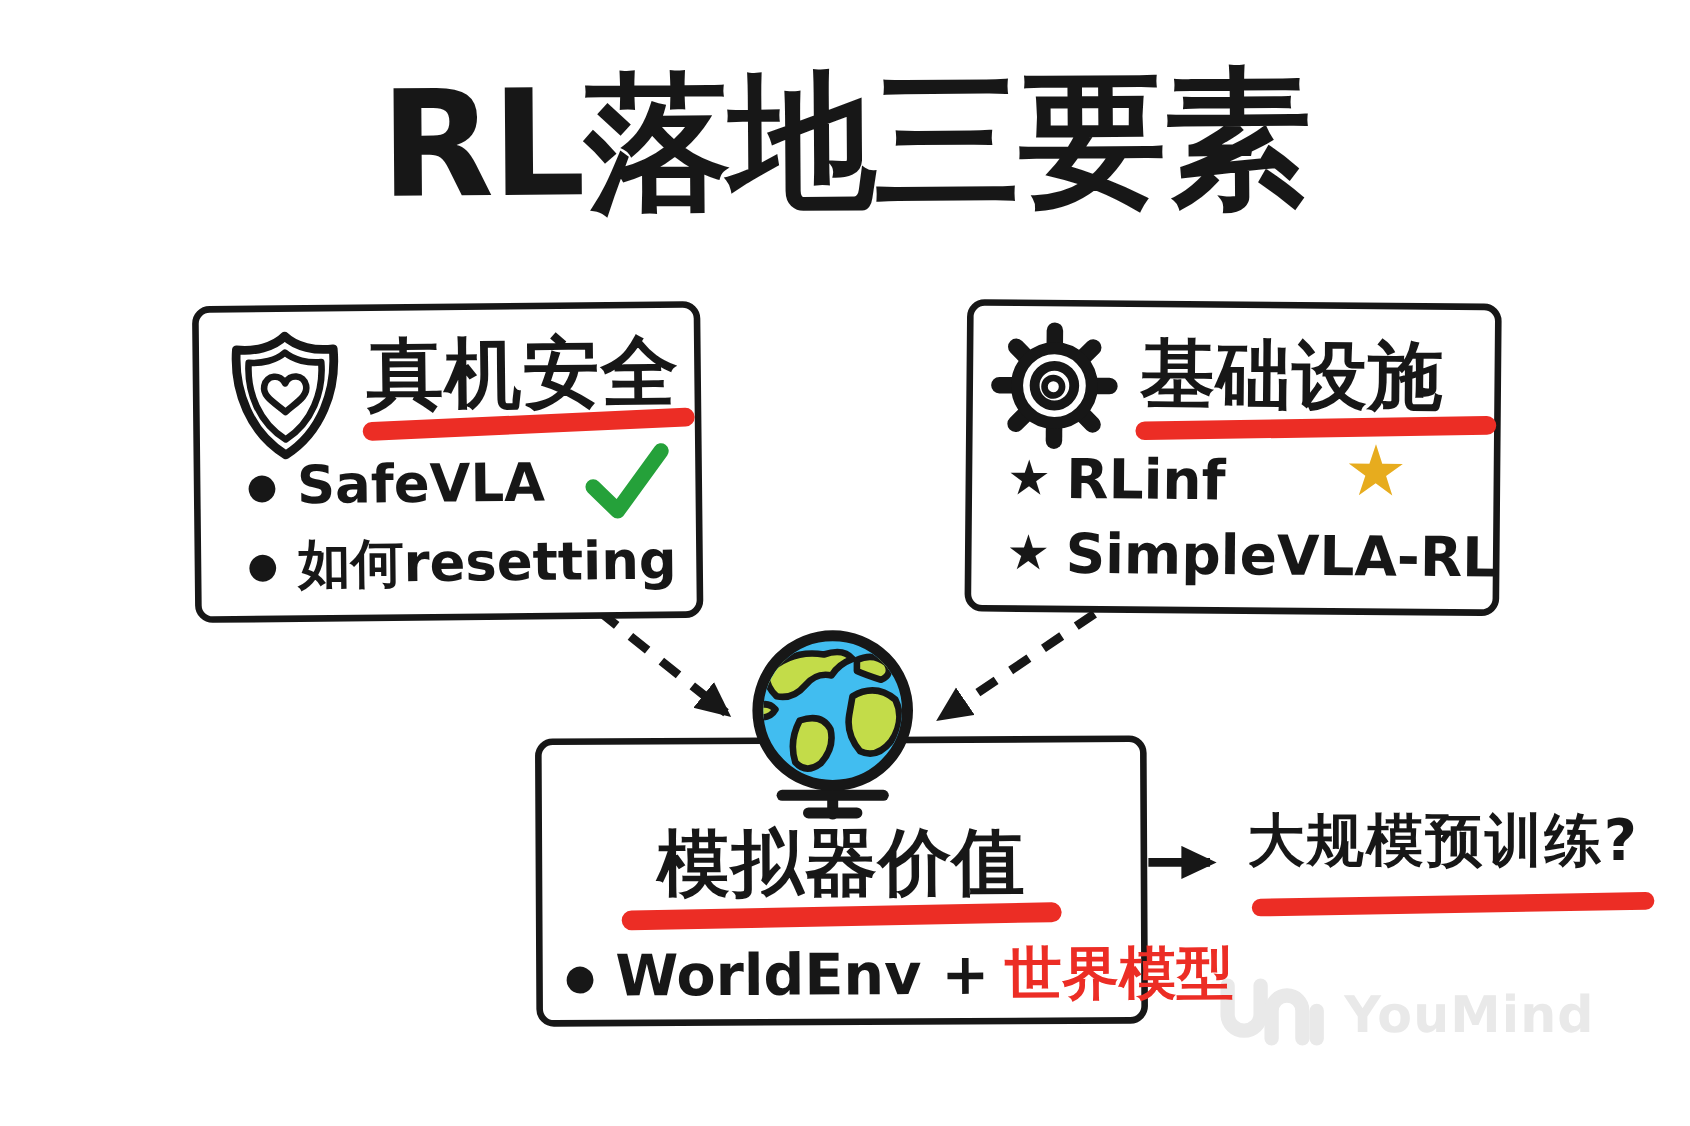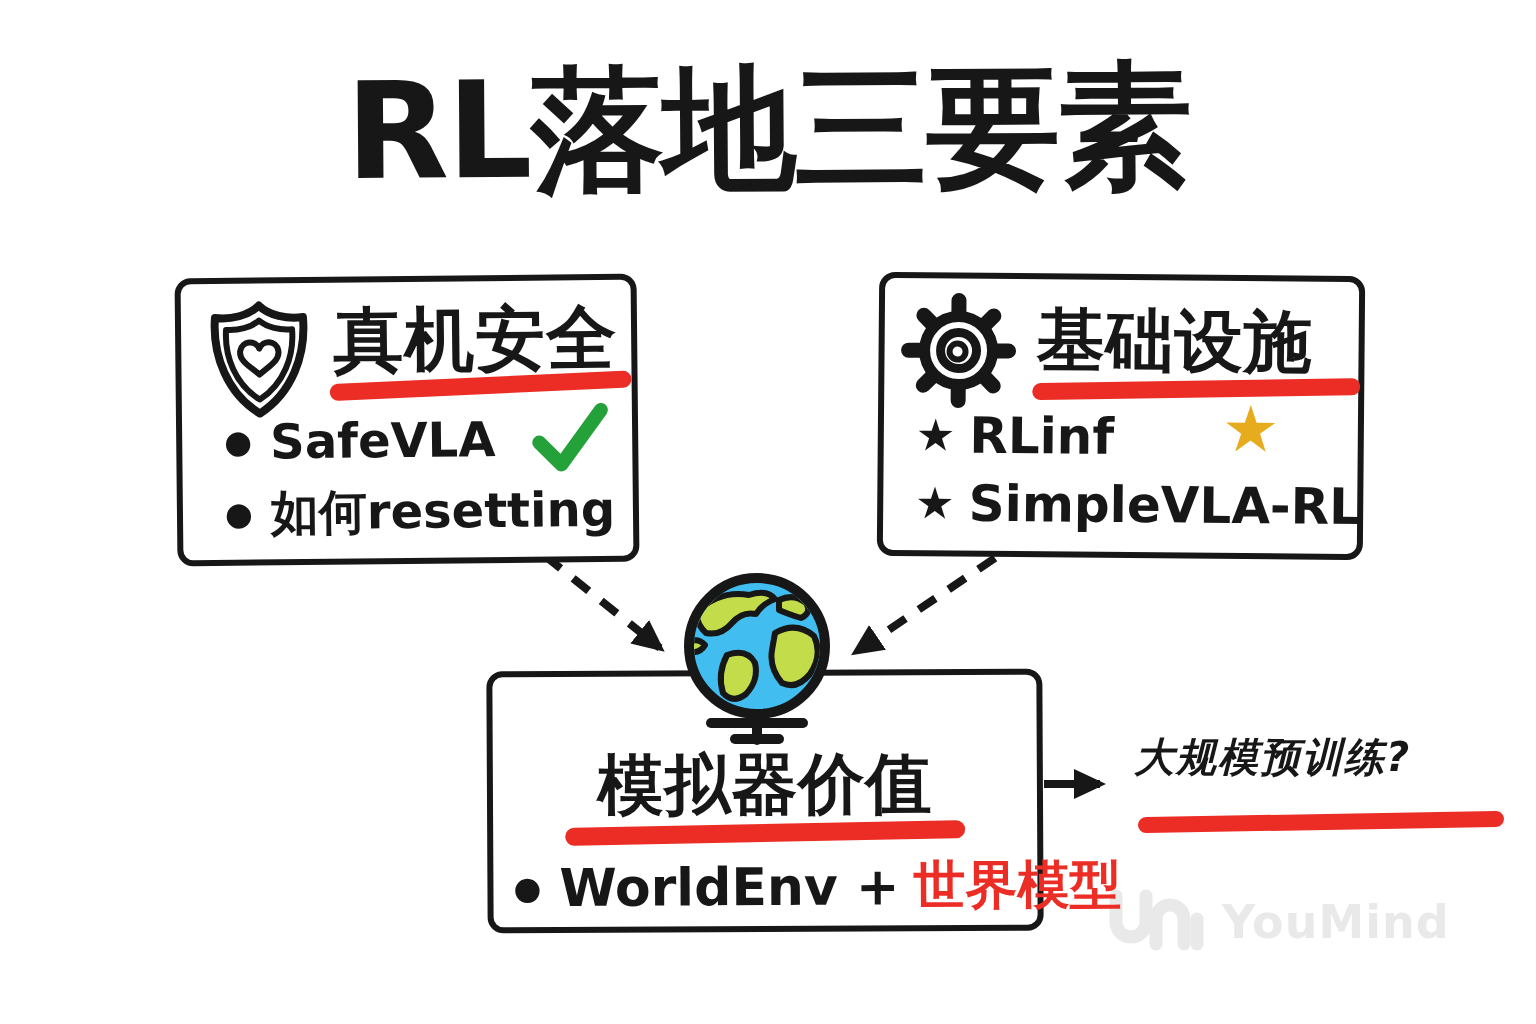--- a/index.html
+++ b/index.html
@@ -55,22 +55,22 @@
   .bullet-dot{font-size:32px;margin-right:18px;line-height:1;}
   .bullet-star{font-size:44px;margin-right:14px;line-height:1;}
   .gold-star{
     position:absolute;left:338px;top:116px;font-size:64px;color:var(--gold);
     line-height:1;z-index:3;
   }
   .check-icon{position:absolute;left:345px;top:120px;z-index:3;}
   .red-text{color:var(--red);font-weight:800;margin-left:14px;}
   .globe{position:absolute;left:673px;top:570px;z-index:3;}
   .annotation{
-    position:absolute;left:1134px;top:730px;font-size:40px;font-weight:900;
-    letter-spacing:2px;white-space:nowrap;z-index:2;color:var(--ink);font-style:italic;
+    position:absolute;left:1134px;top:730px;font-size:52px;font-weight:900;
+    letter-spacing:2px;white-space:nowrap;z-index:2;color:var(--ink);
   }
   .annotation-underline{
     position:absolute;left:1138px;top:814px;width:366px;height:16px;
     background:var(--red);border-radius:9px;transform:rotate(-1deg);z-index:2;
   }
   .watermark{
     position:absolute;left:1106px;top:886px;display:flex;align-items:center;gap:16px;
     color:var(--watermark);z-index:0;
   }
   .watermark-text{font-size:46px;font-weight:700;letter-spacing:1px;}

